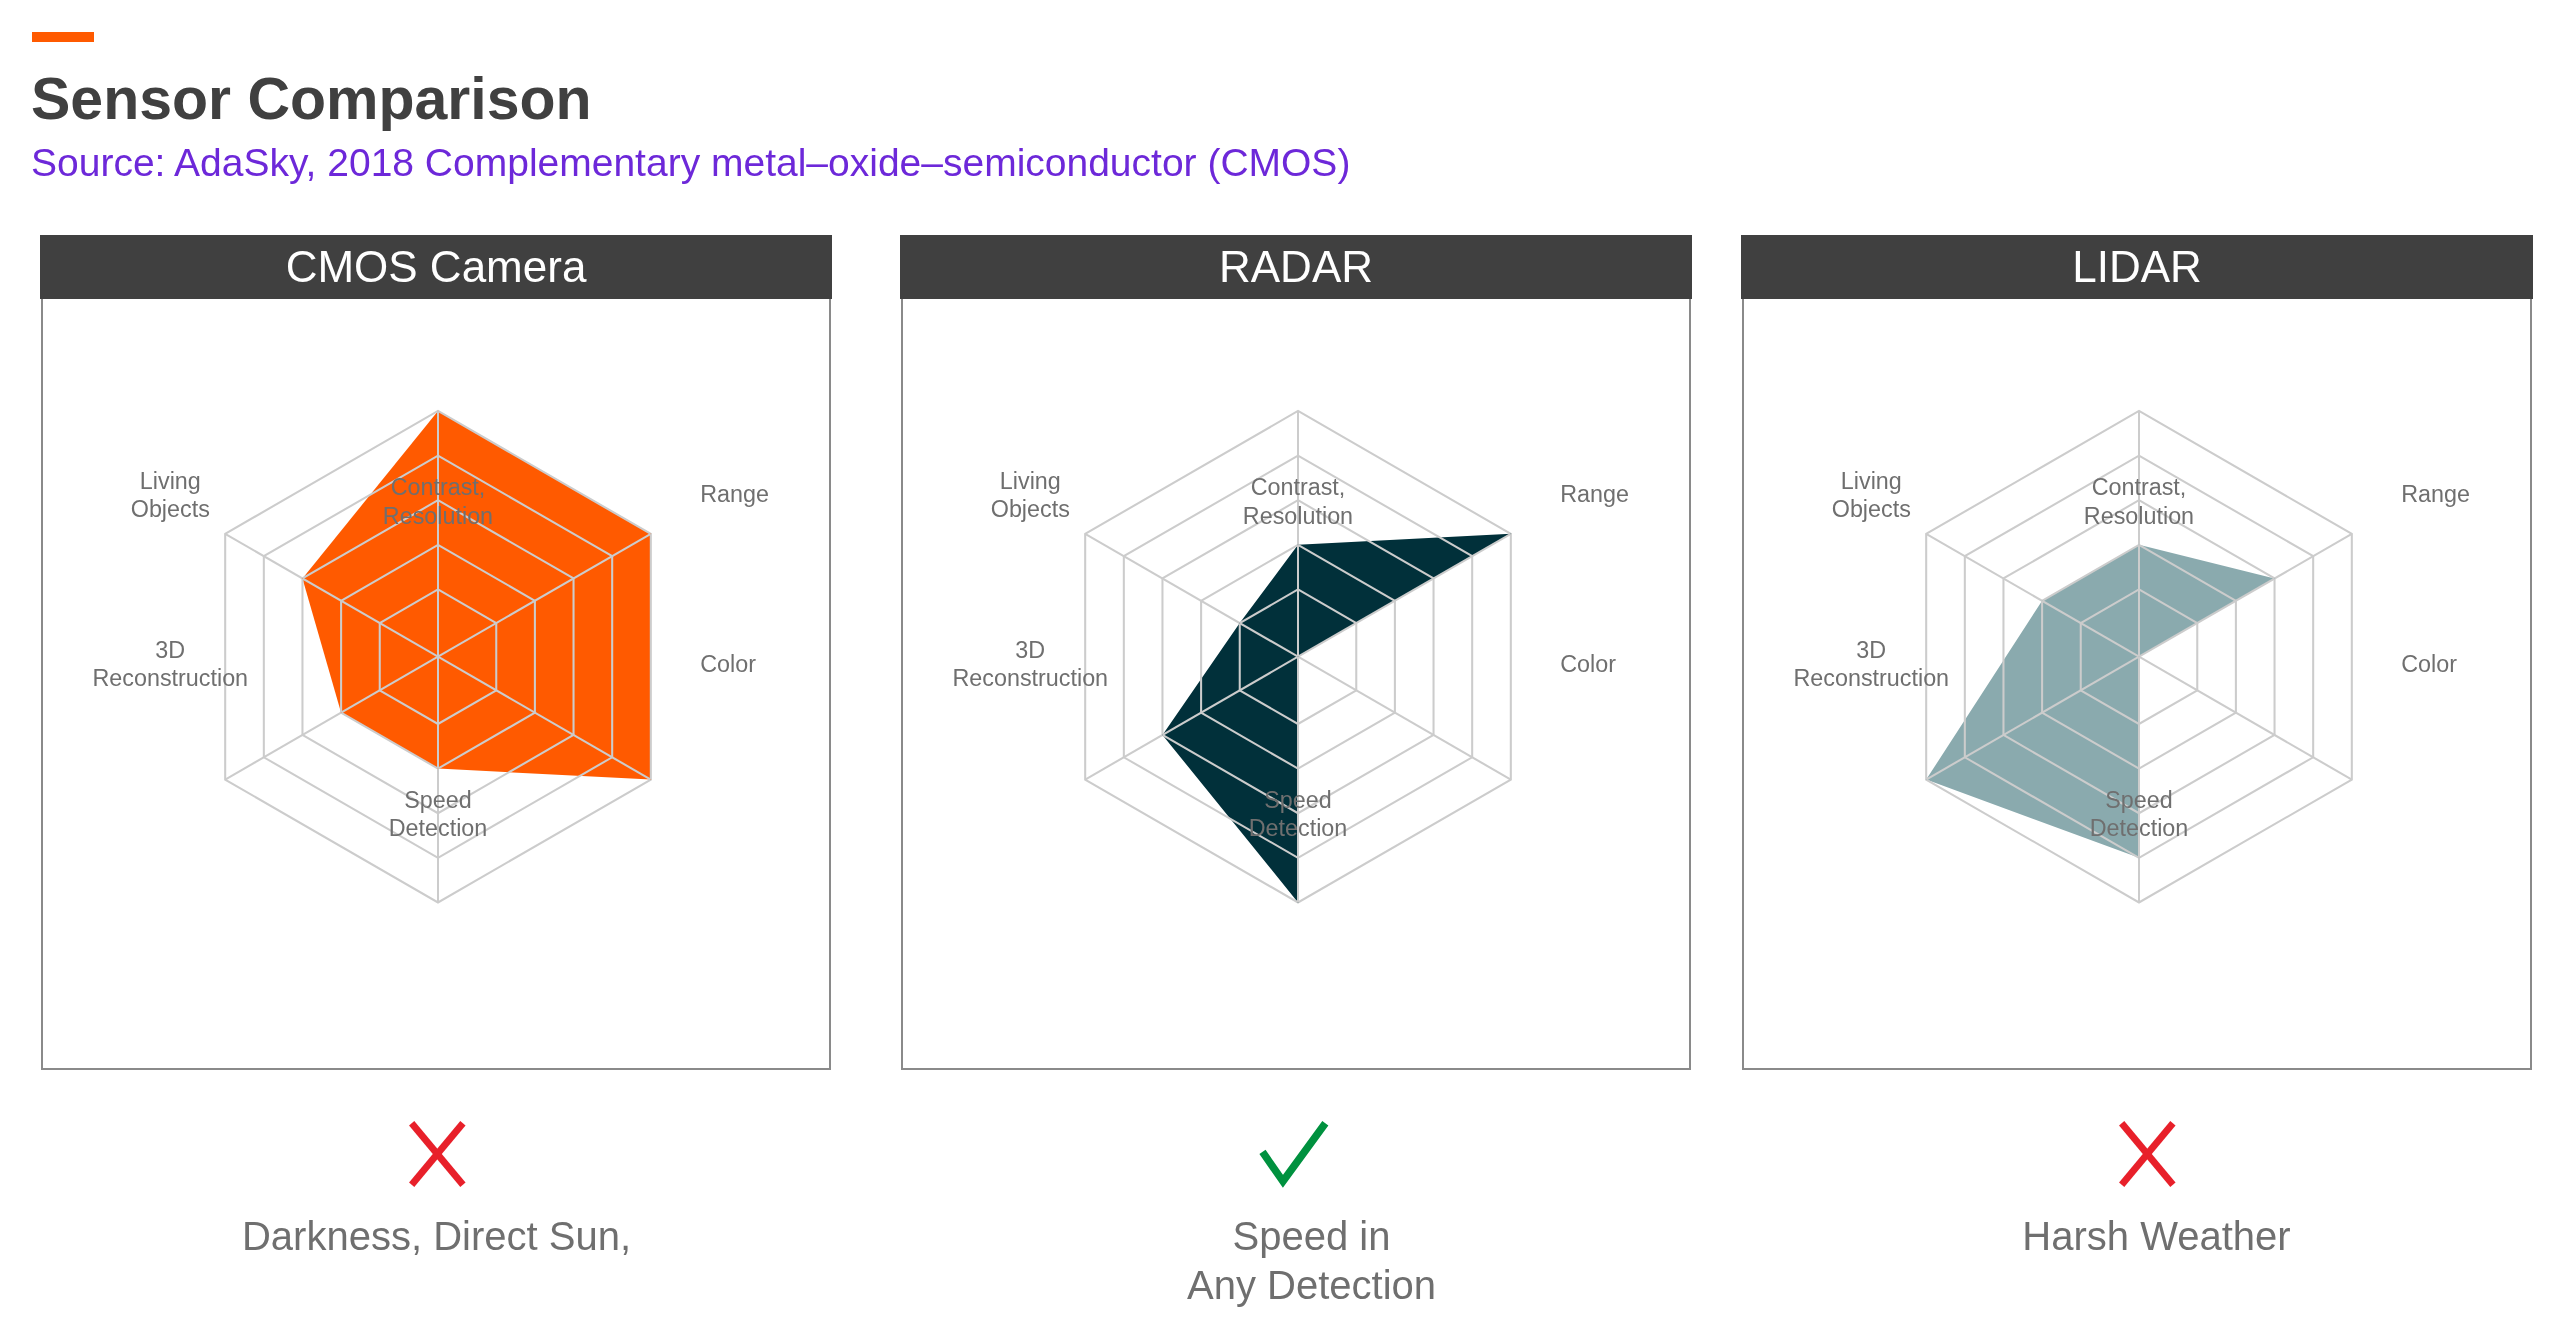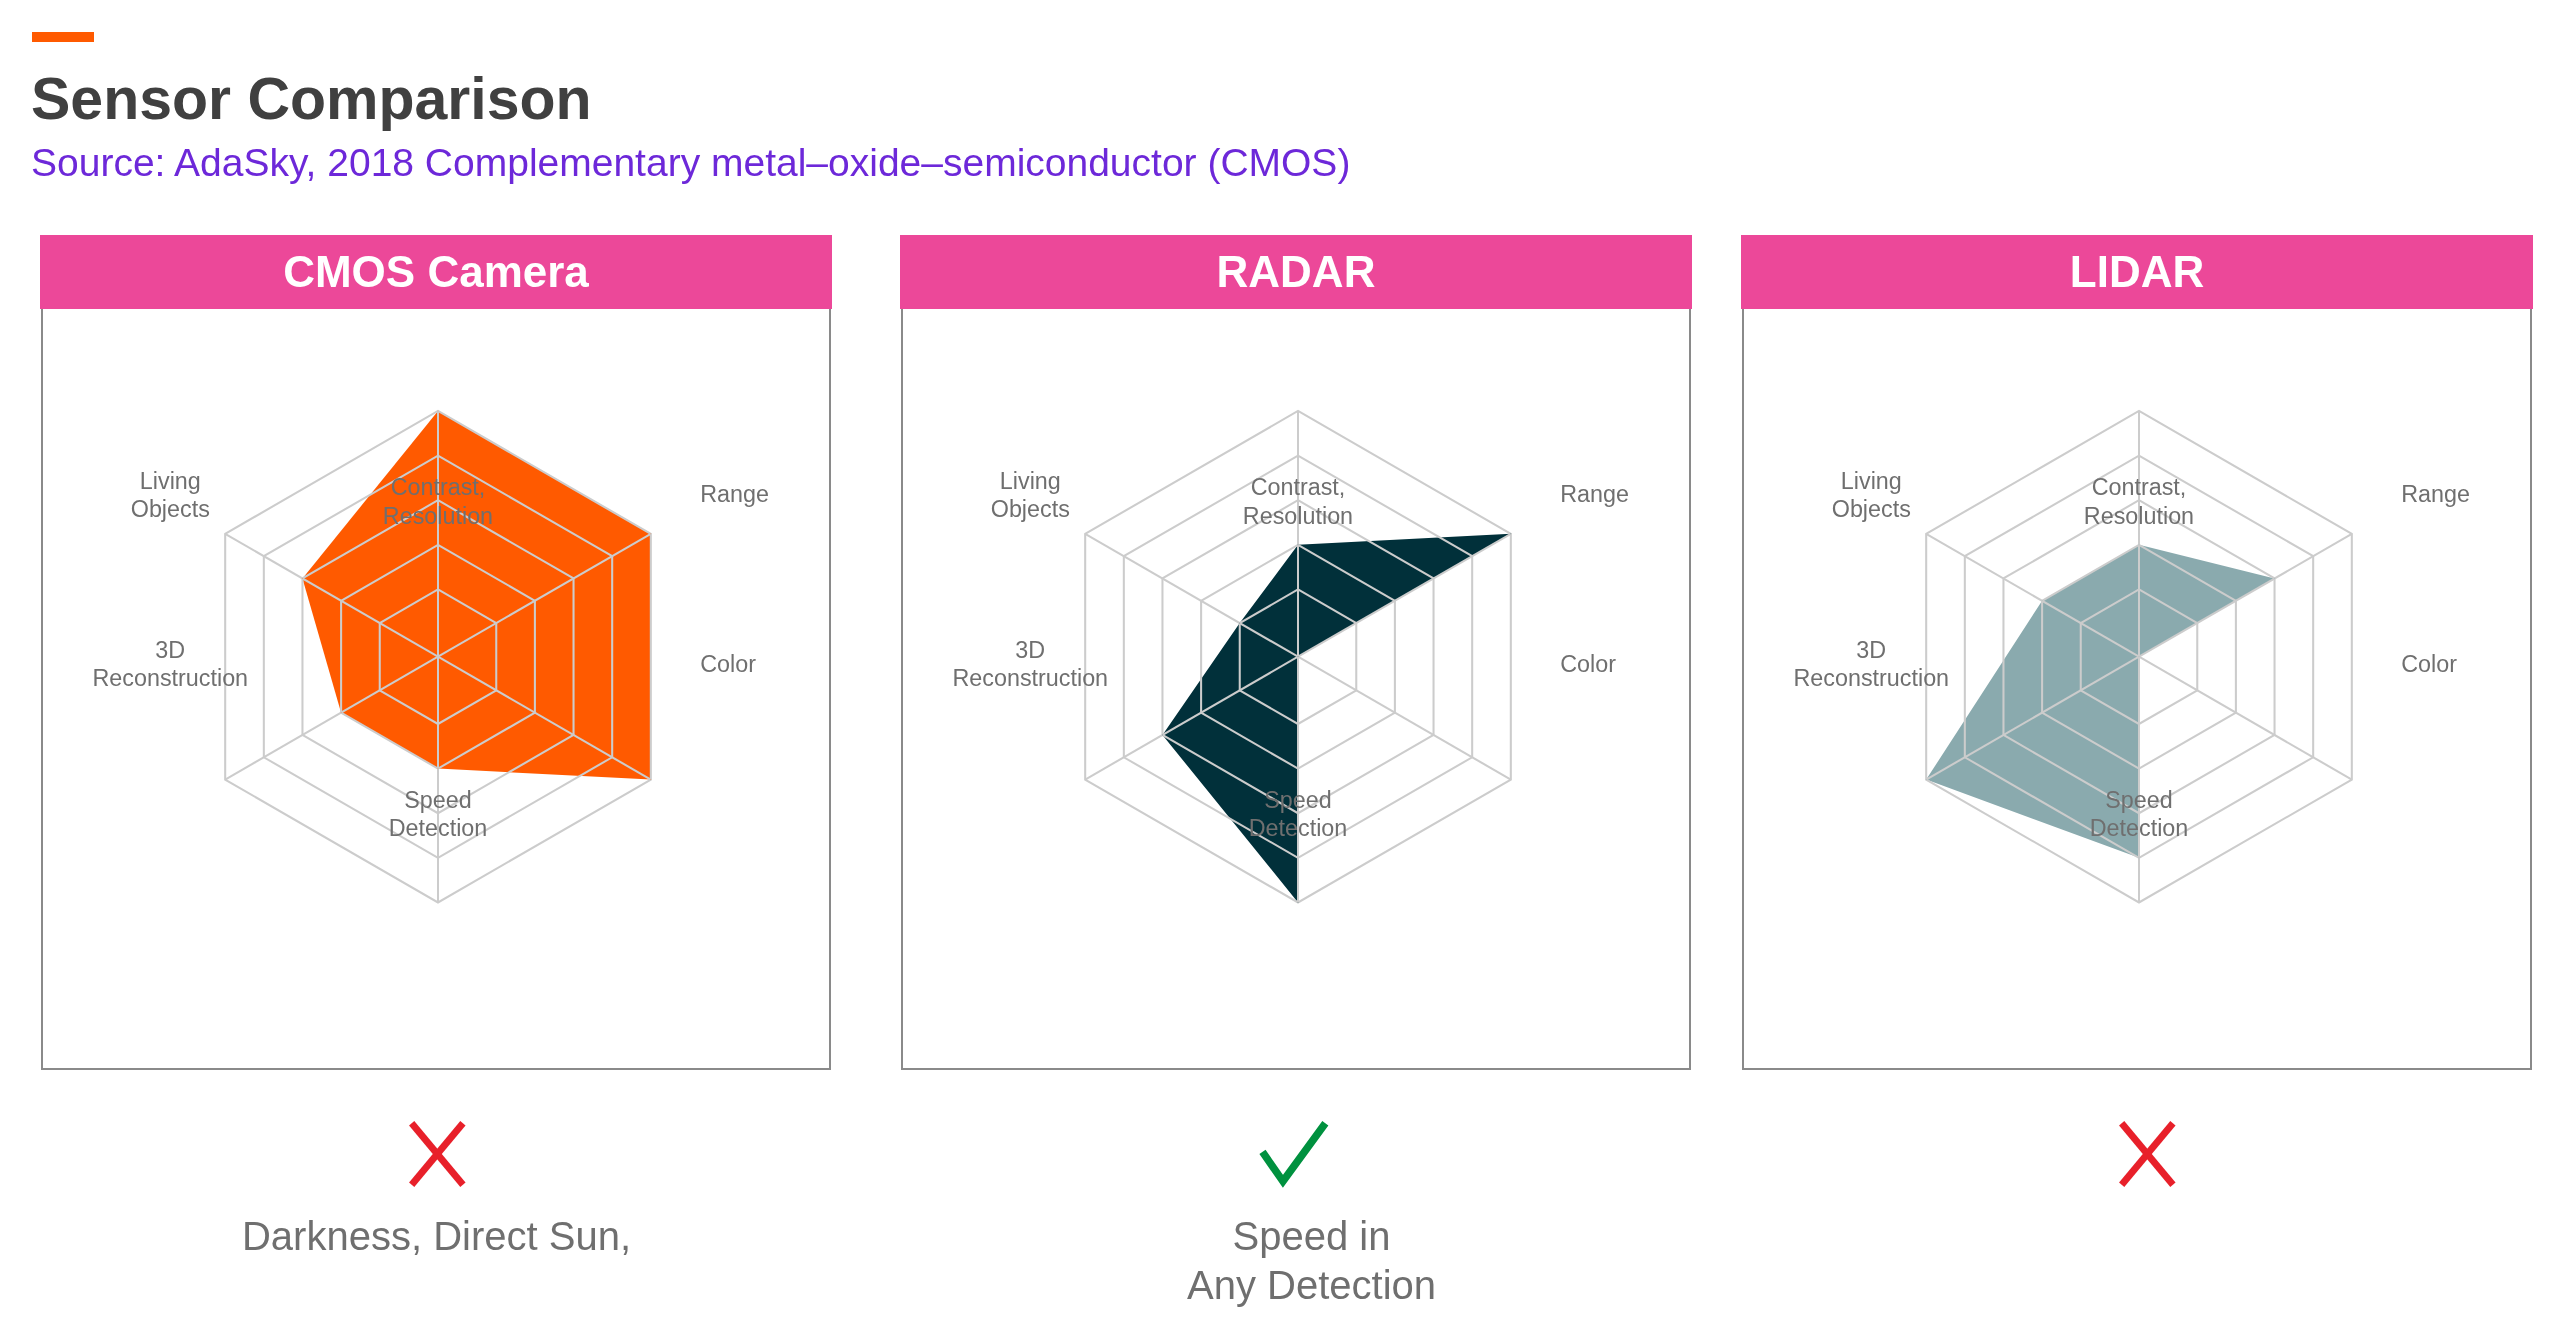--- a/index.html
+++ b/index.html
@@ -1,21 +1,21 @@
 <!DOCTYPE html>
 <html style="font-size:11px"><head>
 <meta charset="utf-8">
 <style>
   html,body{margin:0;padding:0;background:#ffffff;}
   body{width:2576px;height:1343px;position:relative;overflow:hidden;font-family:"Liberation Sans",sans-serif;}
   .accent-bar{position:absolute;left:32px;top:32px;width:62px;height:10.3px;background:#FF5A00;}
   .title{position:absolute;left:31px;top:65px;font-size:59px;font-weight:bold;color:#404040;white-space:nowrap;}
   .subtitle{position:absolute;left:31px;top:141px;font-size:39px;color:#6d28d9;white-space:nowrap;}
   .panel{position:absolute;top:236px;width:790px;height:834px;border:2.7px solid #8a8a8a;box-sizing:border-box;background:#fff;}
-  .panel-header{position:absolute;left:-2.7px;top:-2.7px;right:-2.7px;height:74px;background:#ec4899;color:#fff;font-size:44px;font-weight:bold;display:flex;align-items:center;justify-content:center;}
+  .panel-header{position:absolute;left:-2.7px;top:-2.7px;right:-2.7px;height:64px;background:#404040;color:#fff;font-size:44px;font-weight:normal;display:flex;align-items:center;justify-content:center;}
   .panel svg{position:absolute;left:0;top:0;}
   .axis-label{font-family:"Liberation Sans",sans-serif;font-size:34px;fill:#6f6f6f;}
   .verdict-icon{position:absolute;top:1116px;width:82px;height:76px;}
   .caption{position:absolute;top:1212px;width:687px;text-align:center;font-size:40px;line-height:49px;color:#6f6f6f;}
 </style>
 </head>
 <body>
 
 <div class="accent-bar"></div>
 <div class="title">Sensor Comparison</div>
@@ -122,14 +122,15 @@
   </svg>
 
 <div class="caption" style="left:93px">
   <div>Darkness, Direct Sun,</div>
 </div>
 <div class="caption" style="left:968px">
   <div>Speed in</div>
   <div>Any Detection</div>
 </div>
 <div class="caption" style="left:1813px">
+  <div>Harsh Weather</div>
 </div>
 
 
 </body></html>

